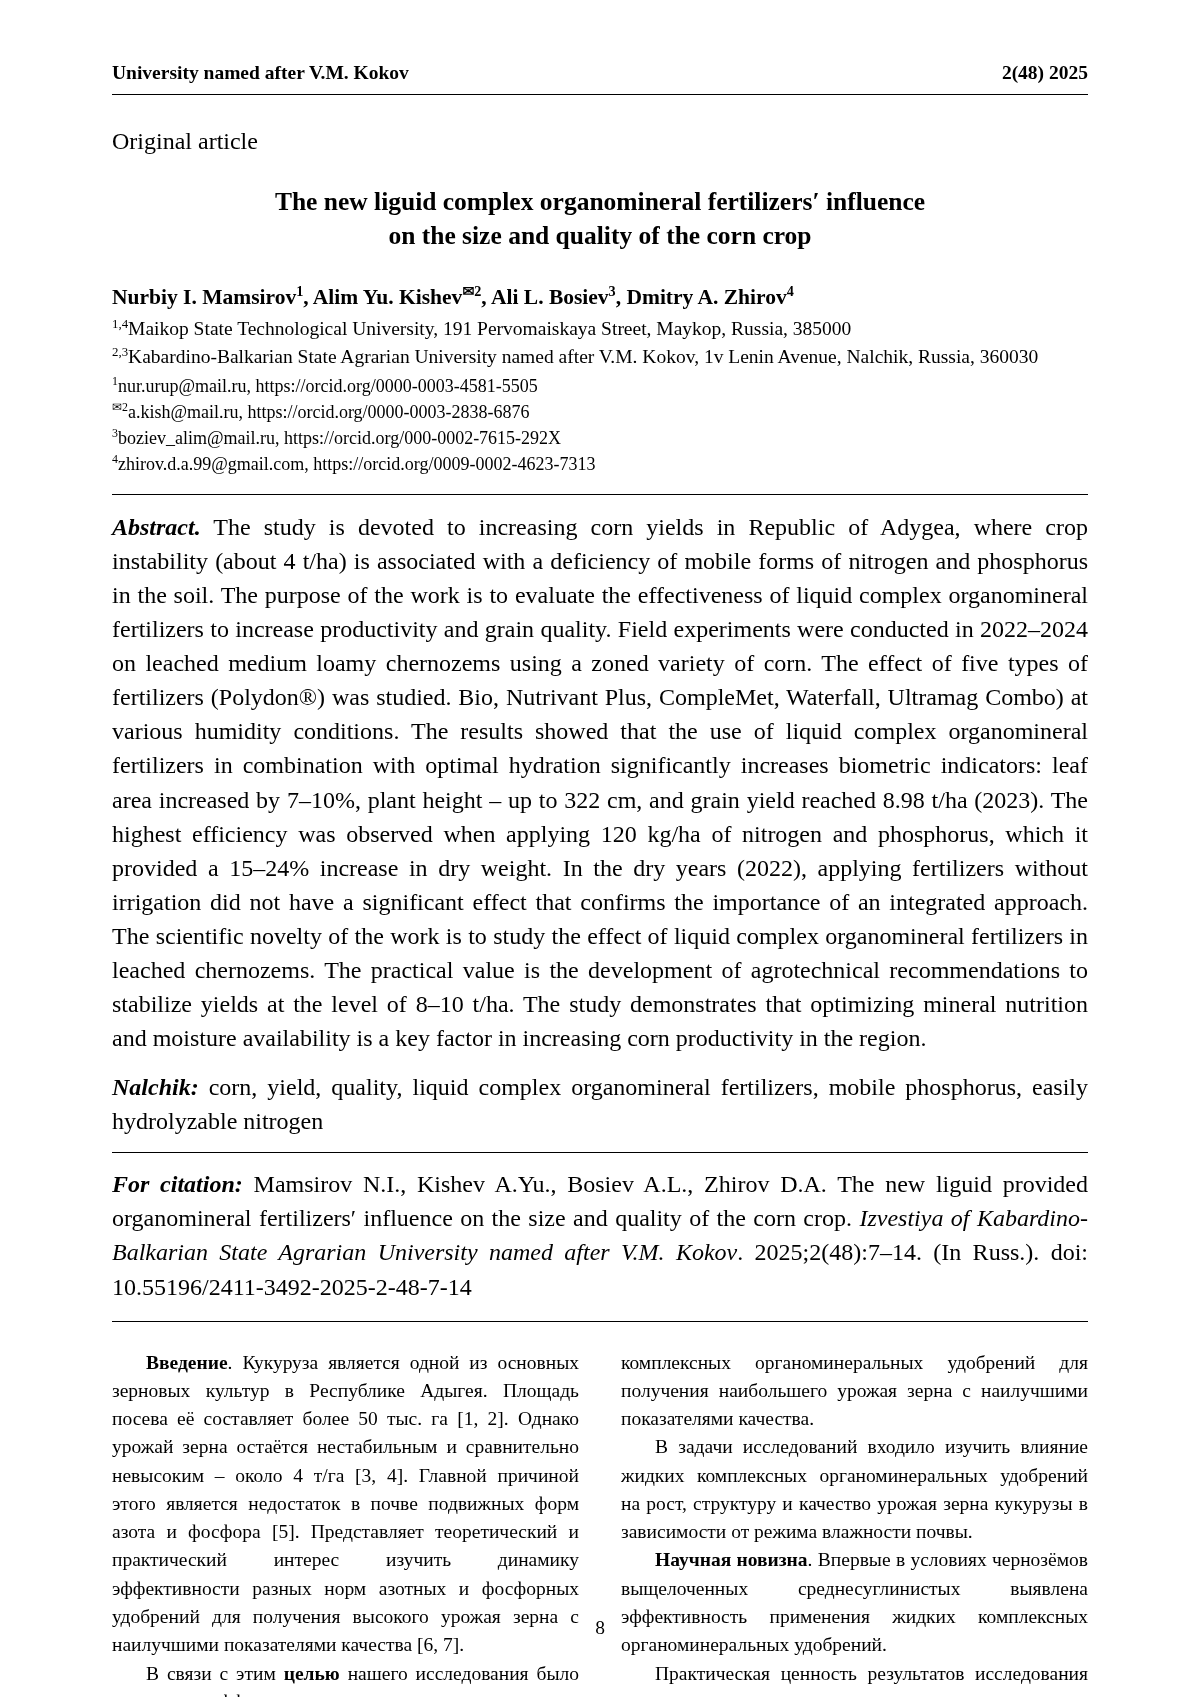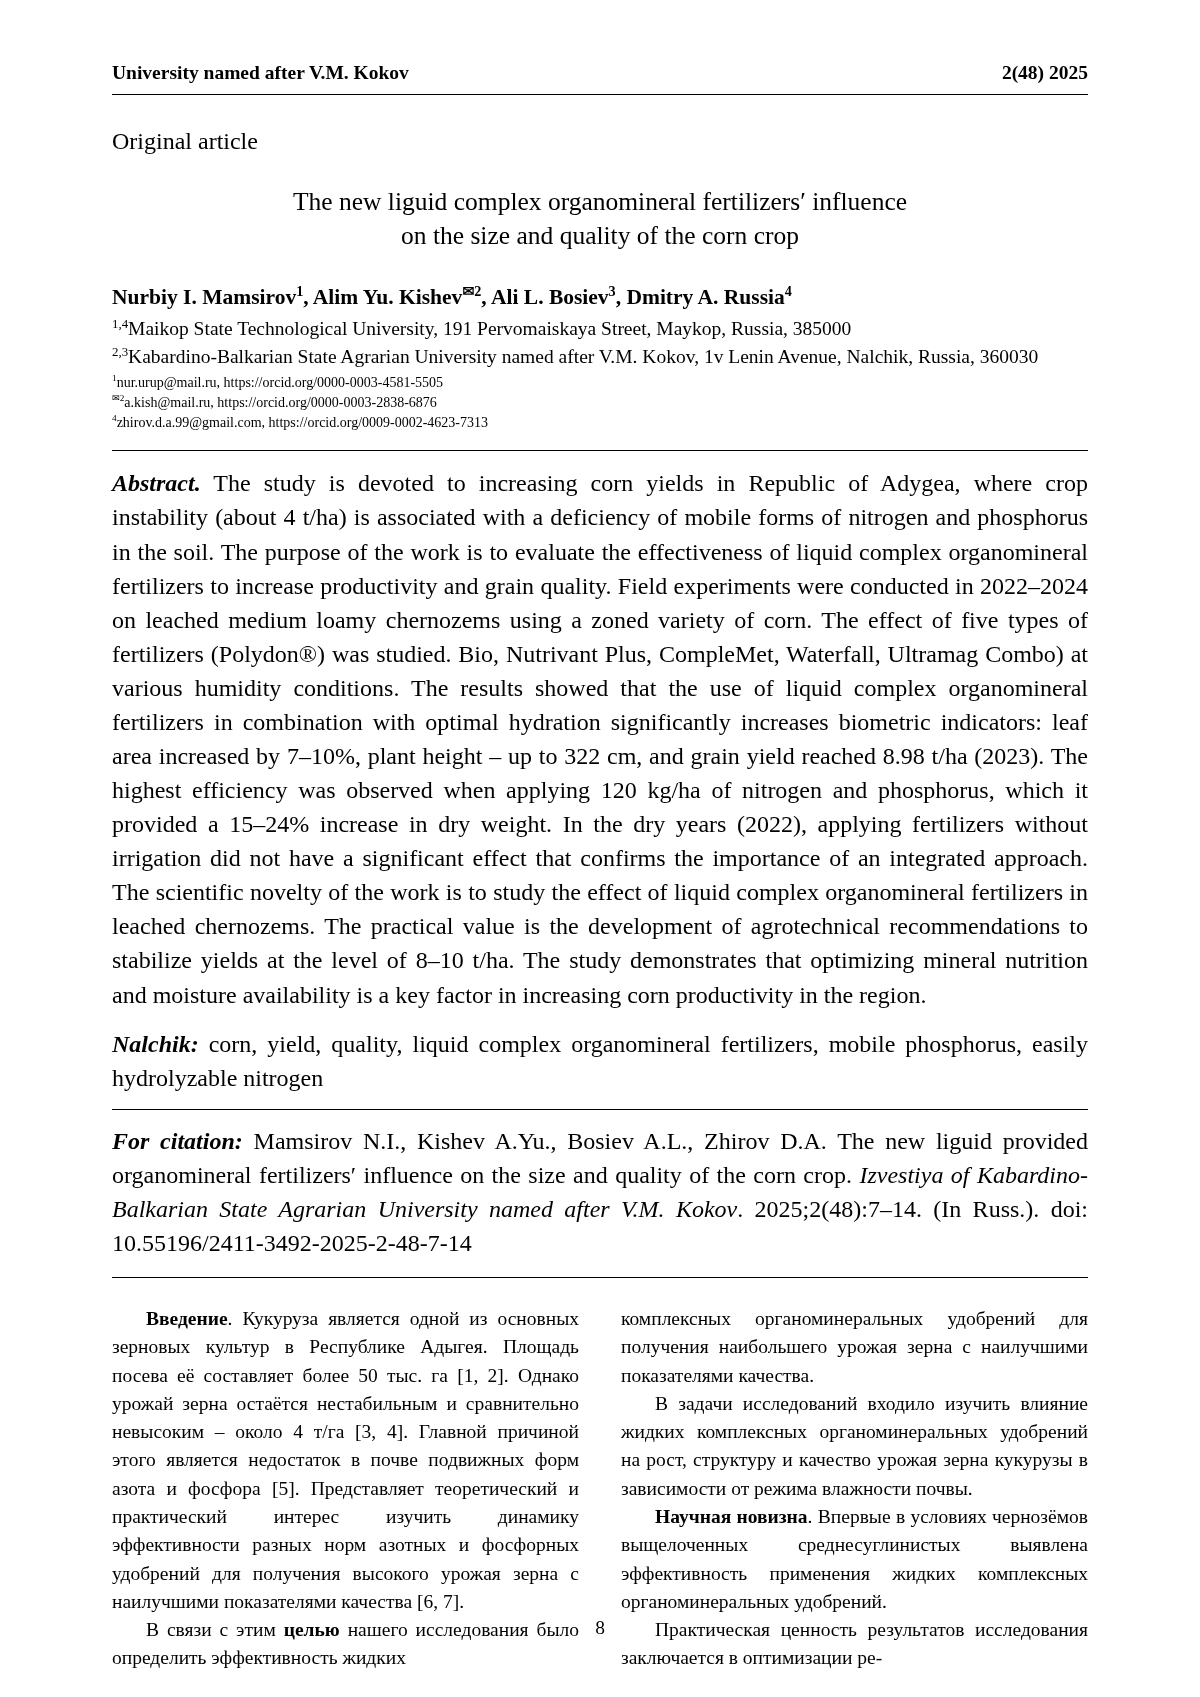--- a/index.html
+++ b/index.html
@@ -48,21 +48,21 @@
 
   
   .article-type {
     font-size: 24px;
     margin-top: 33px;
   }
 
   
   .title {
     text-align: center;
-    font-weight: normal;
+    font-weight: bold;
     font-size: 25.5px;
     line-height: 1.33;
     margin-top: 30px;
     padding: 0 24px;
   }
 
   
   .authors {
     font-weight: bold;
     font-size: 21.5px;
@@ -77,21 +77,21 @@
   }
   .authors sup { font-weight: bold; }
 
   .affil {
     font-size: 19.5px;
     line-height: 1.42;
     margin-top: 3px;
   }
   .affil div { margin-bottom: 0px; }
   .contact {
-    font-size: 14px;
+    font-size: 18px;
     line-height: 1.45;
     margin-top: 2px;
   }
 
   
   .abs-rule {
     border-bottom: 1px solid #000;
     margin-top: 17px;
     margin-bottom: 15px;
   }
@@ -160,31 +160,32 @@
   <div class="rule"></div>
 
   <div class="article-type">Original article</div>
 
   <div class="title">
     <div>The new liguid complex organomineral fertilizers′ influence</div>
     <div>on the size and quality of the corn crop</div>
   </div>
 
   <div class="authors">
-    <span>Nurbiy I. Mamsirov</span><sup>1</sup><span>, </span><span>Alim Yu. Kishev</span><sup>✉</sup><sup>2</sup><span>, </span><span>Ali L. Bosiev</span><sup>3</sup><span>, </span><span>Dmitry A. Russia</span><sup>4</sup>
+    <span>Nurbiy I. Mamsirov</span><sup>1</sup><span>, </span><span>Alim Yu. Kishev</span><sup>✉</sup><sup>2</sup><span>, </span><span>Ali L. Bosiev</span><sup>3</sup><span>, </span><span>Dmitry A. Zhirov</span><sup>4</sup>
   </div>
 
   <div class="affil">
     <div><sup>1,4</sup><span>Maikop State Technological University, 191 Pervomaiskaya Street, Maykop, Russia, 385000</span></div>
     <div><sup>2,3</sup><span>Kabardino-Balkarian State Agrarian University named after V.M. Kokov, 1v Lenin Avenue, Nalchik, Russia, 360030</span></div>
   </div>
 
   <div class="contact">
     <div><sup>1</sup><span>nur.urup@mail.ru, https://orcid.org/0000-0003-4581-5505</span></div>
     <div><sup>✉2</sup><span>a.kish@mail.ru, https://orcid.org/0000-0003-2838-6876</span></div>
+    <div><sup>3</sup><span>boziev_alim@mail.ru, https://orcid.org/000-0002-7615-292X</span></div>
     <div><sup>4</sup><span>zhirov.d.a.99@gmail.com, https://orcid.org/0009-0002-4623-7313</span></div>
   </div>
 
   <div class="abs-rule"></div>
 
   <div class="abstract">
     <span class="lead">Abstract.</span><span> The study is devoted to increasing corn yields in Republic of Adygea, where crop instability (about 4 t/ha) is associated with a deficiency of mobile forms of nitrogen and phosphorus in the soil. The purpose of the work is to evaluate the effectiveness of liquid complex organomineral fertilizers to increase productivity and grain quality. Field experiments were conducted in 2022–2024 on leached medium loamy chernozems using a zoned variety of corn. The effect of five types of fertilizers (Polydon®) was studied. Bio, Nutrivant Plus, CompleMet, Waterfall, Ultramag Combo) at various humidity conditions. The results showed that the use of liquid complex organomineral fertilizers in combination with optimal hydration significantly increases biometric indicators: leaf area increased by 7–10%, plant height – up to 322 cm, and grain yield reached 8.98 t/ha (2023). The highest efficiency was observed when applying 120 kg/ha of nitrogen and phosphorus, which it provided a 15–24% increase in dry weight. In the dry years (2022), applying fertilizers without irrigation did not have a significant effect that confirms the importance of an integrated approach. The scientific novelty of the work is to study the effect of liquid complex organomineral fertilizers in leached chernozems. The practical value is the development of agrotechnical recommendations to stabilize yields at the level of 8–10 t/ha. The study demonstrates that optimizing mineral nutrition and moisture availability is a key factor in increasing corn productivity in the region.</span>
   </div>
 
   <div class="keywords">

